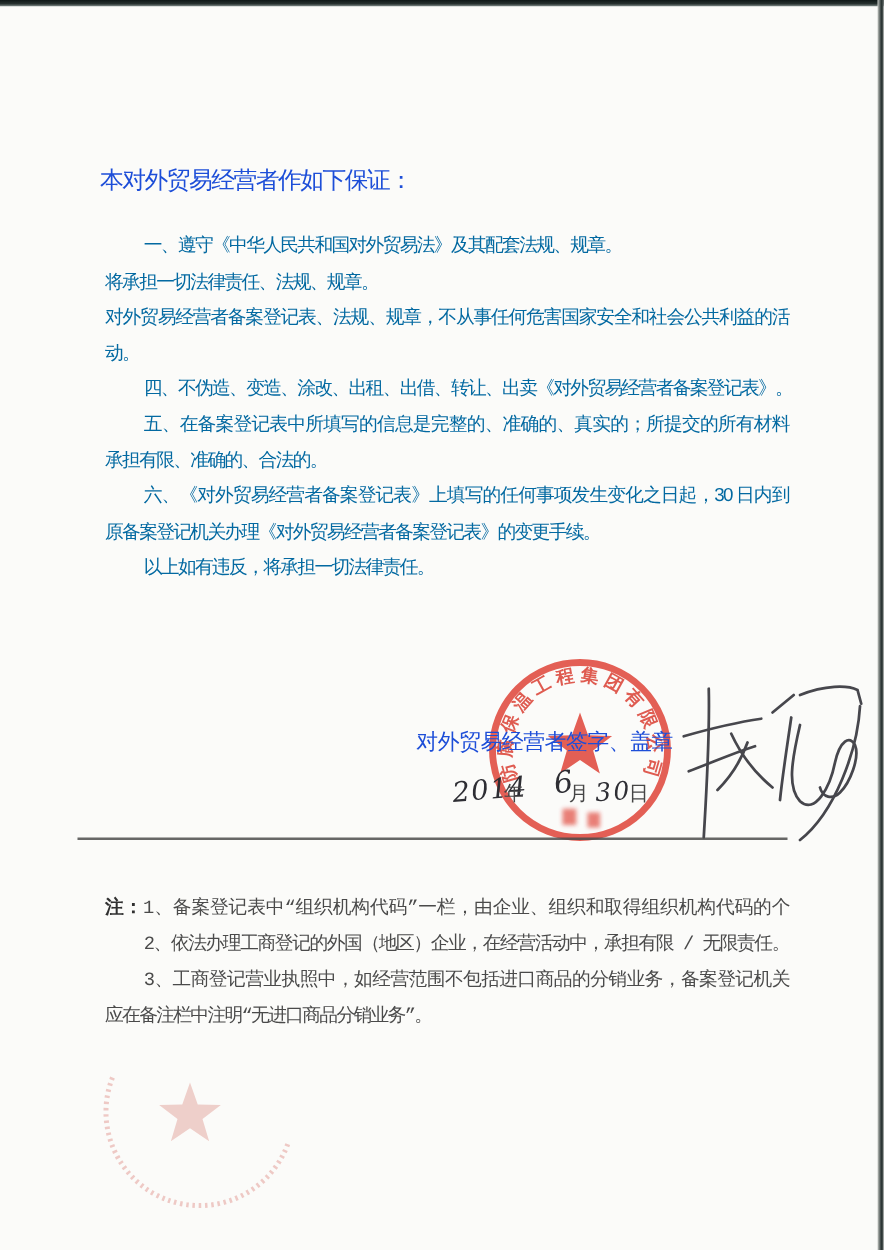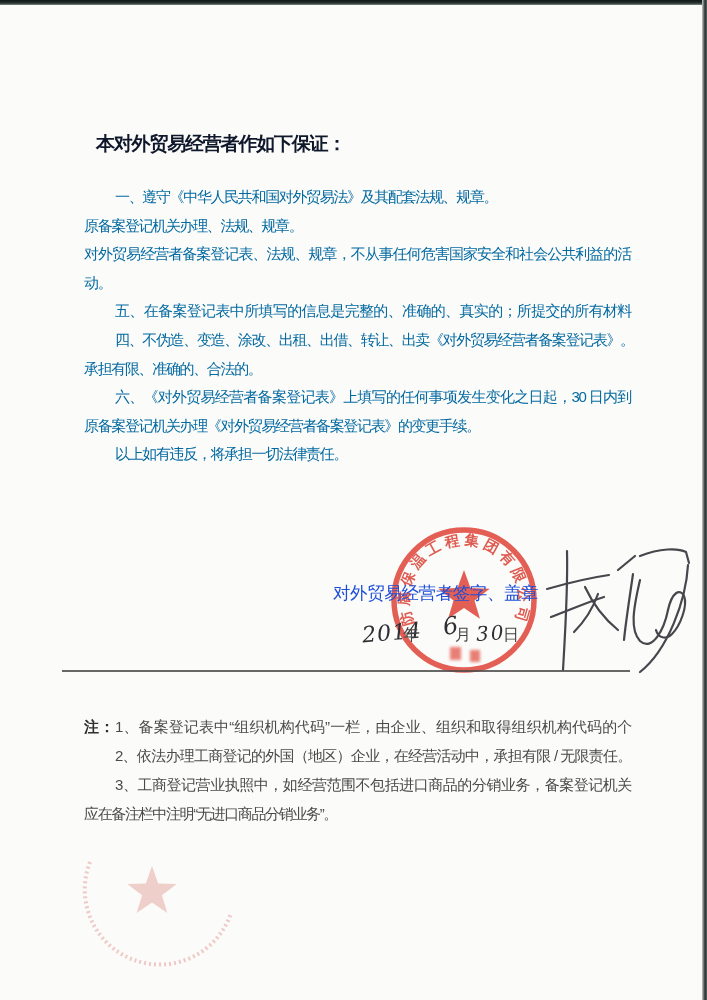--- a/index.html
+++ b/index.html
@@ -7,33 +7,33 @@
     width:707px;height:1000px;position:relative;overflow:hidden;
     background:#fbfbf9;
     font-family:"Liberation Sans","DejaVu Sans",sans-serif;
     -webkit-font-smoothing:antialiased;
   }
   .scan-edge-top{position:absolute;left:0;top:0;width:707px;height:5px;
     background:linear-gradient(180deg,#0e1716 0%,#27312f 60%,#7d8886 100%);}
   .scan-edge-right{position:absolute;right:0;top:0;width:5px;height:1000px;
     background:linear-gradient(270deg,#59615f 0%,#273130 40%,#c9ccc8 100%);}
   .page-title{
-    position:absolute;left:96px;top:131px;width:560px;
-    font-size:19px;font-weight:bold;color:#0f172a;letter-spacing:-1.2px;
+    position:absolute;left:80px;top:131px;width:560px;
+    font-size:19px;font-weight:normal;color:#1d4ed8;letter-spacing:-1.2px;
   }
   .body-text{
     position:absolute;left:84px;top:183px;width:547px;
     font-size:15px;color:#0369a1;letter-spacing:-1.35px;
   }
   .notes-text{
     position:absolute;left:84px;top:712px;width:547px;
     font-size:15px;color:#4a4a4a;letter-spacing:-1.35px;
   }
   .line{height:28.6px;line-height:28.6px;white-space:nowrap;}
-  .notes-text .line{height:29.1px;line-height:29.1px;}
+  .notes-text .line{height:29.1px;line-height:29.1px;font-family:Liberation Mono, monospace;}
   .line.fill{white-space:normal;text-align:justify;text-align-last:justify;}
   .line.first{text-indent:31px;}
   .notes-label{font-weight:bold;color:#303030;letter-spacing:-1px;}
   .sign-label{
     position:absolute;left:333px;top:537px;
     font-size:17.5px;color:#1d4ed8;letter-spacing:-0.4px;z-index:4;margin-top:44px;
   }
   .divider{position:absolute;left:62px;top:670px;width:568px;height:2px;
     background:#4c4c4c;opacity:.85;z-index:5;}
   .stamp{position:absolute;left:374px;top:510px;width:180px;height:180px;z-index:2;opacity:.93;}
@@ -58,25 +58,25 @@
 </head>
 <body>
 
 <div class="scan-edge-top"></div>
 <div class="scan-edge-right"></div>
 
 <div class="page-title">本对外贸易经营者作如下保证：</div>
 
 <div class="body-text">
   <div class="line first">一、遵守《中华人民共和国对外贸易法》及其配套法规、规章。</div>
-  <div class="line">原备案登记机关办理、法规、规章。</div>
+  <div class="line">将承担一切法律责任、法规、规章。</div>
   <div class="line fill">对外贸易经营者备案登记表、法规、规章，不从事任何危害国家安全和社会公共利益的活</div>
   <div class="line">动。</div>
+  <div class="line first">四、不伪造、变造、涂改、出租、出借、转让、出卖《对外贸易经营者备案登记表》。</div>
   <div class="line first fill">五、在备案登记表中所填写的信息是完整的、准确的、真实的；所提交的所有材料</div>
-  <div class="line first">四、不伪造、变造、涂改、出租、出借、转让、出卖《对外贸易经营者备案登记表》。</div>
   <div class="line">承担有限、准确的、合法的。</div>
   <div class="line first fill">六、《对外贸易经营者备案登记表》上填写的任何事项发生变化之日起，30 日内到</div>
   <div class="line">原备案登记机关办理《对外贸易经营者备案登记表》的变更手续。</div>
   <div class="line first">以上如有违反，将承担一切法律责任。</div>
 </div>
 
 <div class="sign-label">对外贸易经营者签字、盖章</div>
 
 <svg class="stamp" viewBox="0 0 180 180">
   <circle cx="90" cy="90" r="70" fill="none" stroke="#e25449" stroke-width="5.5"></circle>

